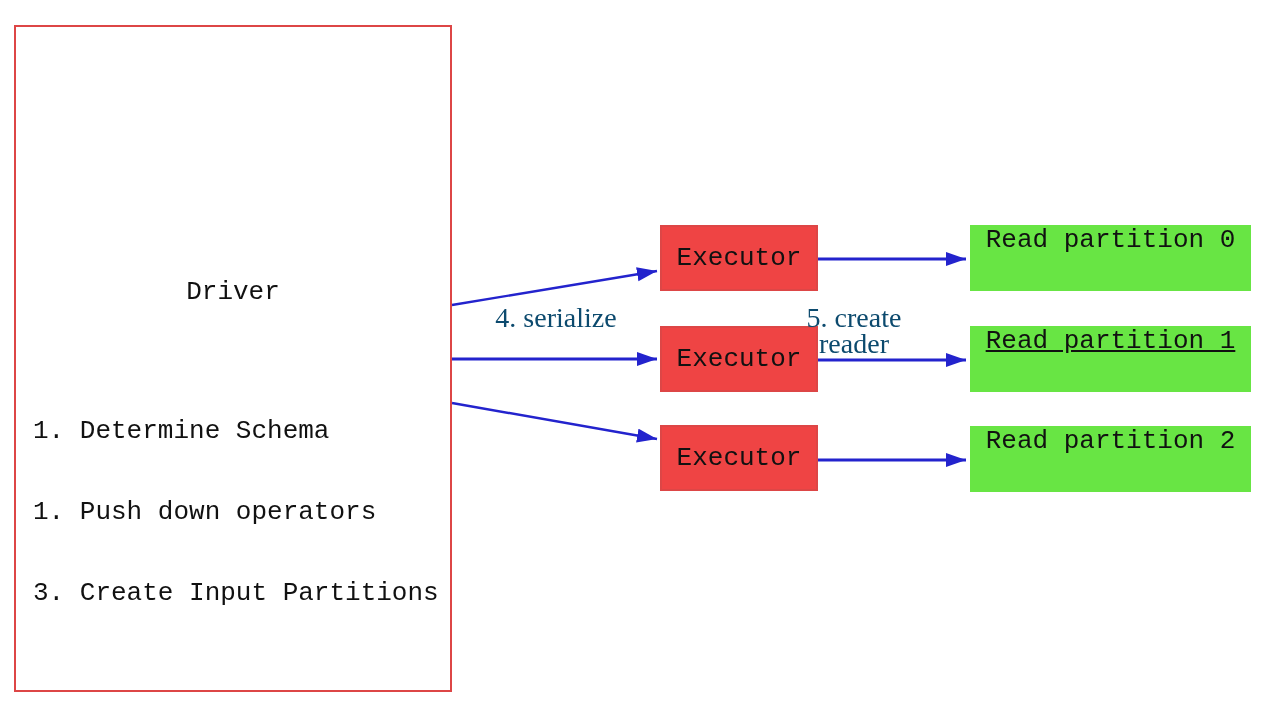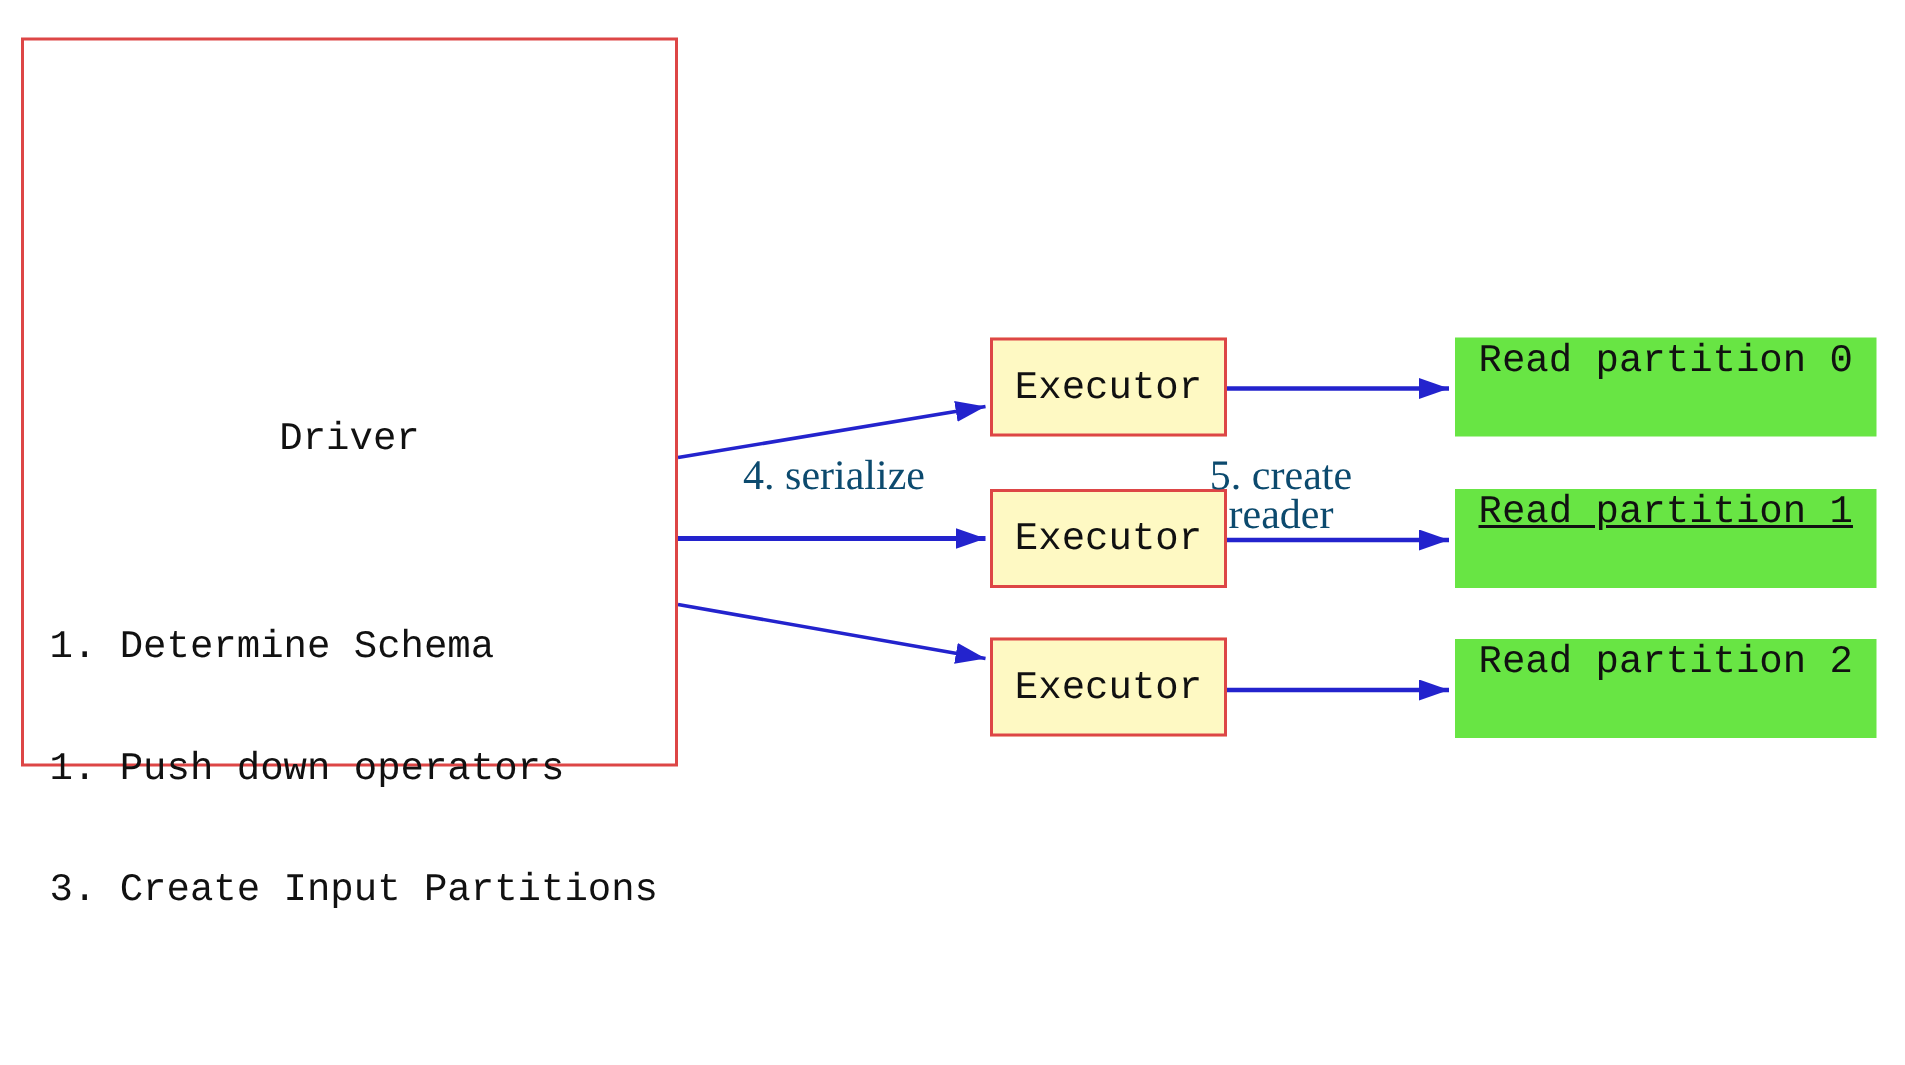--- a/index.html
+++ b/index.html
@@ -24,21 +24,21 @@
     height: 710px;
   }
   .node {
     position: absolute;
     box-sizing: border-box;
   }
   .driver-box {
     left: 14px;
     top: 25px;
     width: 438px;
-    height: 486px;
+    height: 667px;
     border: 2px solid var(--red, #dd4646);
     background: #ffffff;
   }
   .driver-title {
     position: absolute;
     left: 0;
     right: 0;
     top: 250px;
     text-align: center;
     font-size: 26px;
@@ -51,21 +51,21 @@
     top: 337px;
     font-size: 26px;
     line-height: 27px;
     white-space: pre;
   }
   .executor-box {
     left: 660px;
     width: 158px;
     height: 66px;
     border: 2px solid var(--red, #dd4646);
-    background: #fef9c3;
+    background: #ef4444;
     display: flex;
     align-items: center;
     justify-content: center;
     font-size: 26px;
     white-space: pre;
   }
   .executor-1 { top: 225px; }
   .executor-2 { top: 326px; }
   .executor-3 { top: 425px; }
   .partition-box {

